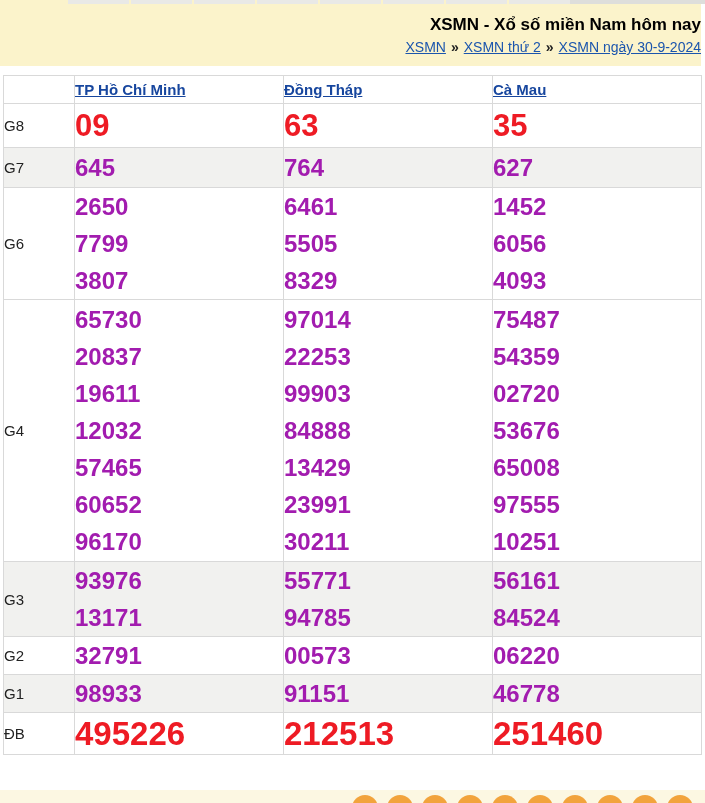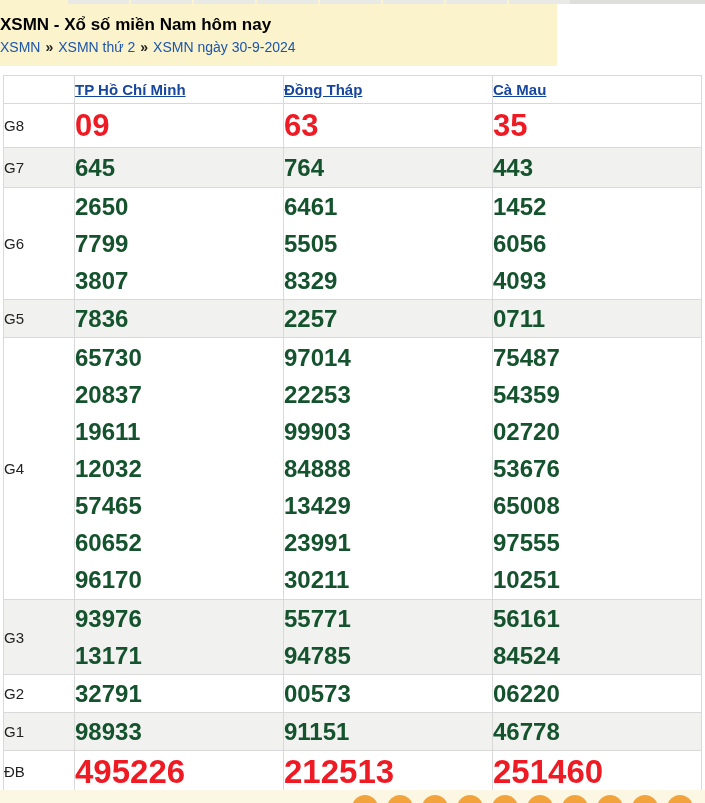--- a/index.html
+++ b/index.html
@@ -5,33 +5,33 @@
   html,body{margin:0;padding:0}
   body{
     width:705px;height:803px;overflow:hidden;position:relative;
     background:#fff;font-family:"Liberation Sans",sans-serif;
   }
   
   .tabstrip{position:absolute;top:0;left:0;width:705px;height:4px;background:var(--band-yellow,#fbf3cb)}
   .tab-stub{position:absolute;top:0;height:4px;background:#e9e9e6}
   .tab-stub.dark{background:#dededb}
   
-  .band{position:absolute;top:4px;left:0;width:557px;height:62px;background:var(--band-yellow,#fbf3cb);text-align:left}
+  .band{position:absolute;top:4px;left:0;width:701px;height:62px;background:var(--band-yellow,#fbf3cb);text-align:right}
   .title{font-size:17px;font-weight:bold;color:#000;padding-top:10px;line-height:22px}
   .crumbs{font-size:14px;line-height:19px;margin-top:2px}
-  .crumbs a{color:var(--link-blue,#1b55ad);cursor:pointer}
+  .crumbs a{color:var(--link-blue,#1b55ad);text-decoration:underline;cursor:pointer}
   .sep{color:#222;font-weight:bold;margin:0 5px}
   
   table{position:absolute;top:75px;left:3px;width:698px;border-collapse:collapse;table-layout:fixed}
   th,td{border:1px solid var(--border-gray,#d9d9d9);text-align:left;padding:0;vertical-align:middle}
   thead tr{height:28px;background:#fff}
   th a{color:var(--header-link-blue,#17469e);font-size:15px;font-weight:bold;text-decoration:underline;cursor:pointer}
   tr.stripe{background:var(--stripe-gray,#f1f1ef)}
   td.plabel{font-size:15px;color:#222}
-  .line{font-size:24px;font-weight:bold;color:#14532d;line-height:37px}
+  .line{font-size:24px;font-weight:bold;color:#a21caf;line-height:37px}
   tr.red-large .line{font-size:31px;color:var(--accent-red,#ee1b24);line-height:40px}
   tr.red-xlarge .line{font-size:33px;color:var(--accent-red,#ee1b24);line-height:40px}
   
   .bstrip{position:absolute;top:790px;left:0;width:705px;height:13px;background:var(--bottom-cream,#fcf7e2);overflow:hidden}
   .ball{position:absolute;top:5px;width:26px;height:26px;border-radius:50%;background:var(--ball-orange,#f2a33c)}
 </style>
 </head>
 <body>
 
 <div class="tabstrip" id="tabstrip">
@@ -81,51 +81,39 @@
       </tr>
       <tr class="stripe" style="height: 40px;">
         <td class="plabel">G7</td>
         <td>
           <div class="line">645</div>
         </td>
         <td>
           <div class="line">764</div>
         </td>
         <td>
-          <div class="line">443</div>
+          <div class="line">627</div>
         </td>
       </tr>
       <tr style="height: 110px;">
         <td class="plabel">G6</td>
         <td>
           <div class="line">2650</div>
           <div class="line">7799</div>
           <div class="line">3807</div>
         </td>
         <td>
           <div class="line">6461</div>
           <div class="line">5505</div>
           <div class="line">8329</div>
         </td>
         <td>
           <div class="line">1452</div>
           <div class="line">6056</div>
           <div class="line">4093</div>
-        </td>
-      </tr>
-      <tr class="stripe" style="height: 38px;">
-        <td class="plabel">G5</td>
-        <td>
-          <div class="line">7836</div>
-        </td>
-        <td>
-          <div class="line">2257</div>
-        </td>
-        <td>
-          <div class="line">0711</div>
         </td>
       </tr>
       <tr style="height: 262px;">
         <td class="plabel">G4</td>
         <td>
           <div class="line">65730</div>
           <div class="line">20837</div>
           <div class="line">19611</div>
           <div class="line">12032</div>
           <div class="line">57465</div>

